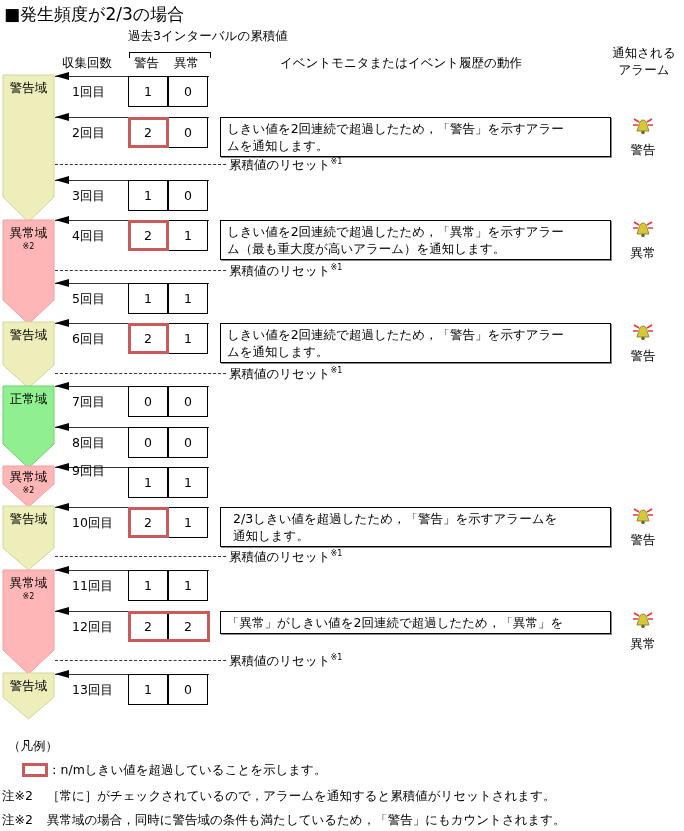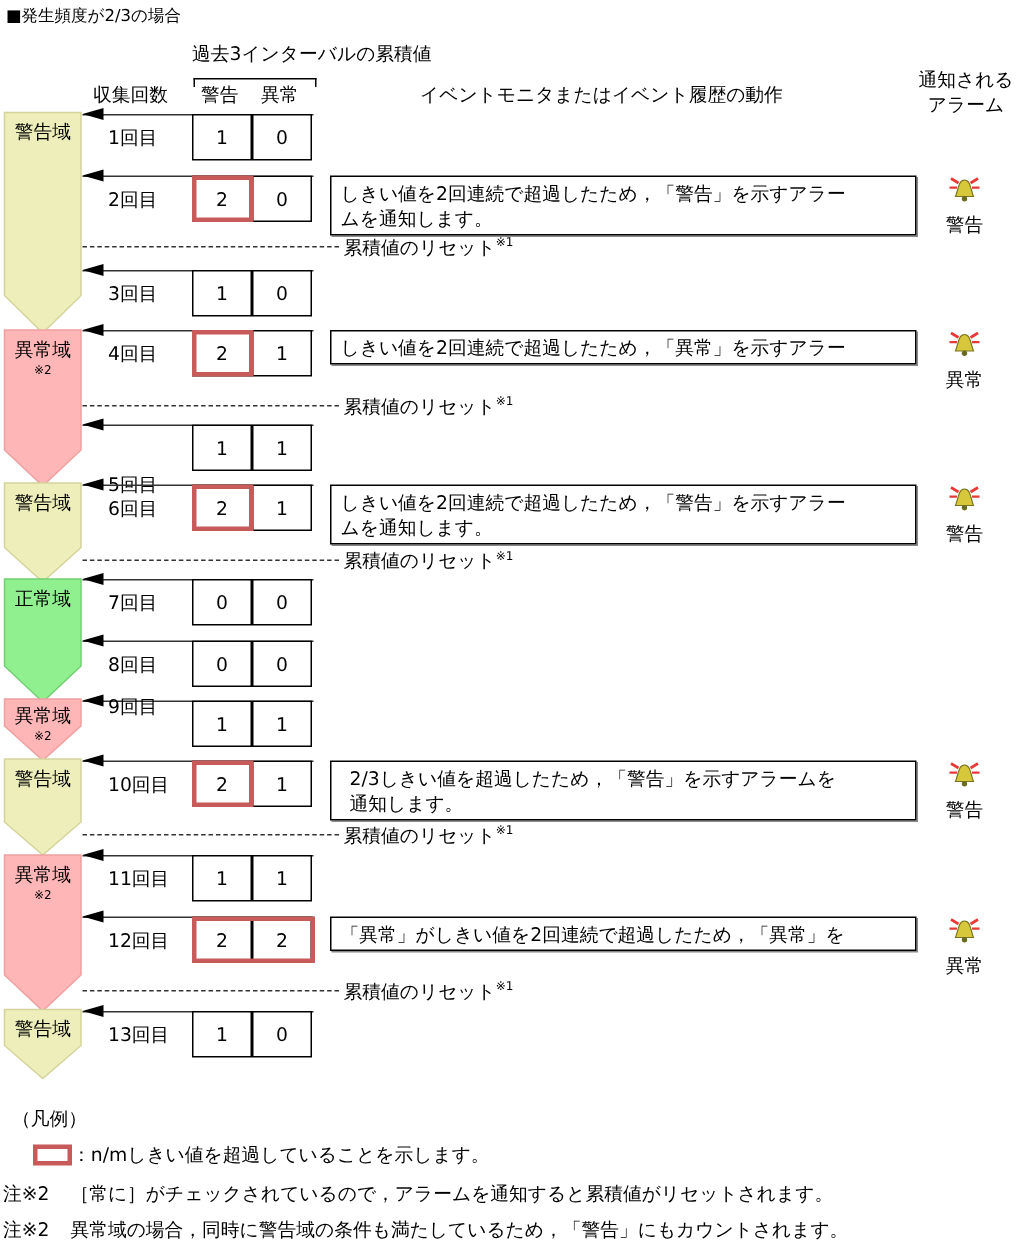--- a/index.html
+++ b/index.html
@@ -1,19 +1,19 @@
 <!DOCTYPE html>
 <html><head>
 <meta charset="utf-8">
 <style>
   html, body { margin:0; padding:0; background:#fff; }
   body { width:684px; height:831px; position:relative; overflow:hidden;
          font-family: "DejaVu Sans", "Liberation Sans", sans-serif; color:#000; font-size:12px; }
   .abs { position:absolute; }
-  .title { left:4px; top:3px; font-size:11px; }
+  .title { left:4px; top:3px; font-size:17px; }
   .hdr { font-size:12.5px; white-space:nowrap; }
   .bracket { border-top:1px solid #000; border-left:1px solid #000; border-right:1px solid #000; height:5px; }
   .zone { position:absolute; left:3px; width:51px; }
   .zone svg { position:absolute; left:0; top:0; overflow:visible; }
   .zone-label { position:absolute; left:0; width:51px; text-align:center; font-size:12.5px; top:5px; }
   .zone-note { position:absolute; left:0; width:51px; text-align:center; font-size:8px; top:22px; }
   .row-arrow { position:absolute; left:55px; height:0; border-top:1.5px solid #333; width:154px; }
   .arrowhead { position:absolute; left:55px; width:0; height:0; border-top:4px solid transparent; border-bottom:4px solid transparent; border-right:14px solid #000; }
   .count { position:absolute; left:72px; font-size:12.5px; }
   .cell { position:absolute; width:40px; height:31px; border:1px solid #000; box-sizing:border-box; text-align:center; line-height:30px; font-size:12.5px; background:#fff; }
@@ -130,21 +130,21 @@
   <div class="arrowhead" style="top:216px;"></div>
   <div class="count" style="top:228px;">4回目</div>
   <div class="cell" style="left:128px; top:220px;">2</div>
   <div class="cell" style="left:168px; top:220px;">1</div>
   <div class="hl" style="left:128px; top:220px; width:41px; height:31px;"></div>
 </div>
 
 <div>
   <div class="row-arrow" style="top:283px;"></div>
   <div class="arrowhead" style="top:279px;"></div>
-  <div class="count" style="top:291px;margin-top:24px;">5回目</div>
+  <div class="count" style="top:291px;">5回目</div>
   <div class="cell" style="left:128px; top:283px;">1</div>
   <div class="cell" style="left:168px; top:283px;">1</div>
 </div>
 
 <div>
   <div class="row-arrow" style="top:323px;"></div>
   <div class="arrowhead" style="top:319px;"></div>
   <div class="count" style="top:331px;">6回目</div>
   <div class="cell" style="left:128px; top:323px;">2</div>
   <div class="cell" style="left:168px; top:323px;">1</div>
@@ -220,20 +220,21 @@
     <line x1="22" y1="8" x2="17" y2="8" stroke="#e83838" stroke-width="1.5"></line>
   <path d="M12 3 C8 3 8 9 6 14 L18 14 C16 9 16 3 12 3 Z" fill="#d6c83a" stroke="#7a7420" stroke-width="0.8"></path>
   <circle cx="12" cy="15.5" r="1.8" fill="#6b6b20"></circle>
 </svg>
 <div class="alarm-label" style="left:623px; top:142px;">警告</div>
 <div class="reset" style="top:164px; width:171px;"></div>
 <div class="reset-label" style="left:229px; top:157px;"><span>累積値のリセット</span><sup>※1</sup></div>
 
 <div class="desc" style="top:220px;">
   <div>しきい値を2回連続で超過したため，「異常」を示すアラー</div>
+  <div>ム（最も重大度が高いアラーム）を通知します。</div>
 </div>
 <svg class="bell" style="left:631px; top:220px;" viewBox="0 0 24 18">
   <line x1="3" y1="2" x2="8" y2="5" stroke="#e83838" stroke-width="1.8"></line>
     <line x1="2" y1="8" x2="7" y2="8" stroke="#e83838" stroke-width="1.5"></line>
   <line x1="21" y1="2" x2="16" y2="5" stroke="#e83838" stroke-width="1.8"></line>
     <line x1="22" y1="8" x2="17" y2="8" stroke="#e83838" stroke-width="1.5"></line>
   <path d="M12 3 C8 3 8 9 6 14 L18 14 C16 9 16 3 12 3 Z" fill="#d6c83a" stroke="#7a7420" stroke-width="0.8"></path>
   <circle cx="12" cy="15.5" r="1.8" fill="#6b6b20"></circle>
 </svg>
 <div class="alarm-label" style="left:623px; top:245px;">異常</div>

